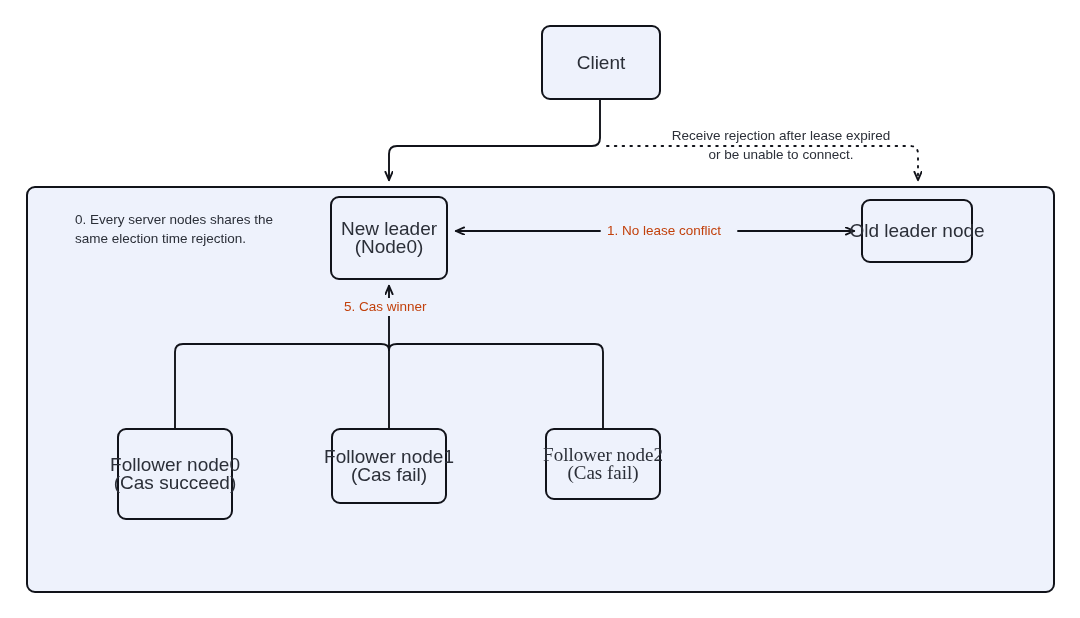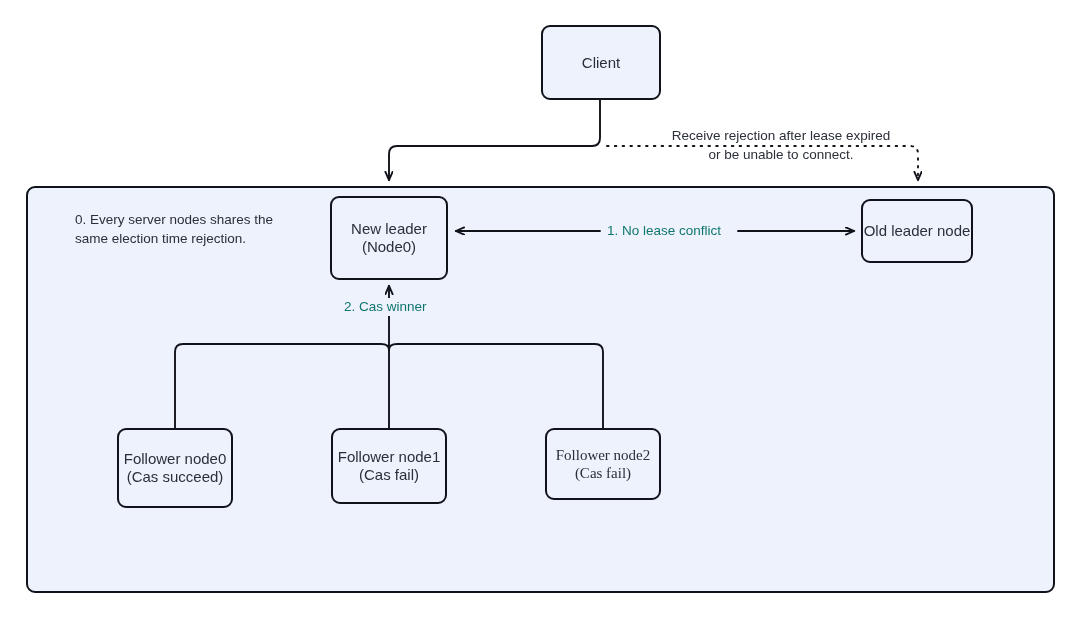--- a/index.html
+++ b/index.html
@@ -33,21 +33,21 @@
   .node {
     position: absolute;
     box-sizing: border-box;
     background: #eef2fc;
     border: 2.2px solid #11131a;
     border-radius: 9px;
     display: flex;
     flex-direction: column;
     align-items: center;
     justify-content: center;
-    font-size: 15px;
+    font-size: 19px;
     line-height: 18px;
     color: #2b2f38;
     text-align: center;
     white-space: nowrap;
   }
   .node .ln { display: block; }
   .region {
     position: absolute;
     box-sizing: border-box;
     background: #eef2fc;
@@ -60,21 +60,21 @@
     line-height: 19px;
     color: #2b2f38;
     white-space: nowrap;
   }
   .note .ln { display: block; }
   .note.center { text-align: center; }
   .edge-label {
     position: absolute;
     font-size: 13.5px;
     line-height: 18px;
-    color: #0f766e;
+    color: #c2410c;
     white-space: nowrap;
     background: #eef2fc;
     padding: 0 6px;
   }
 </style>
 </head>
 <body>
 
 <div id="diagram-root">
 
@@ -113,21 +113,21 @@
 
   <div class="node" style="left:330px; top:196px; width:118px; height:84px;">
     <span class="ln">New leader</span>
     <span class="ln">(Node0)</span>
   </div>
 
   <div class="node" style="left:861px; top:199px; width:112px; height:64px;">
     <span class="ln">Old leader node</span>
   </div>
 
-  <div class="node" style="left:117px; top:428px; width:116px; height:80px;">
+  <div class="node" style="left:117px; top:428px; width:116px; height:92px;">
     <span class="ln">Follower node0</span>
     <span class="ln">(Cas succeed)</span>
   </div>
 
   <div class="node" style="left:331px; top:428px; width:116px; height:76px;">
     <span class="ln">Follower node1</span>
     <span class="ln">(Cas fail)</span>
   </div>
 
   <div class="node" style="left:545px; top:428px; width:116px; height:72px;font-family:Liberation Serif, serif;">
@@ -143,15 +143,15 @@
   <div class="note center" style="left:398px; top:126px; width:196px;">
   </div>
 
   <div class="note center" style="left:660px; top:126px; width:242px;">
     <span class="ln">Receive rejection after lease expired</span>
     <span class="ln">or be unable to connect.</span>
   </div>
 
   <div class="edge-label" style="left:601px; top:222px;">1. No lease conflict</div>
 
-  <div class="edge-label" style="left:338px; top:298px;">2. Cas winner</div>
+  <div class="edge-label" style="left:338px; top:298px;">5. Cas winner</div>
 
 </div>
 
 </body></html>

